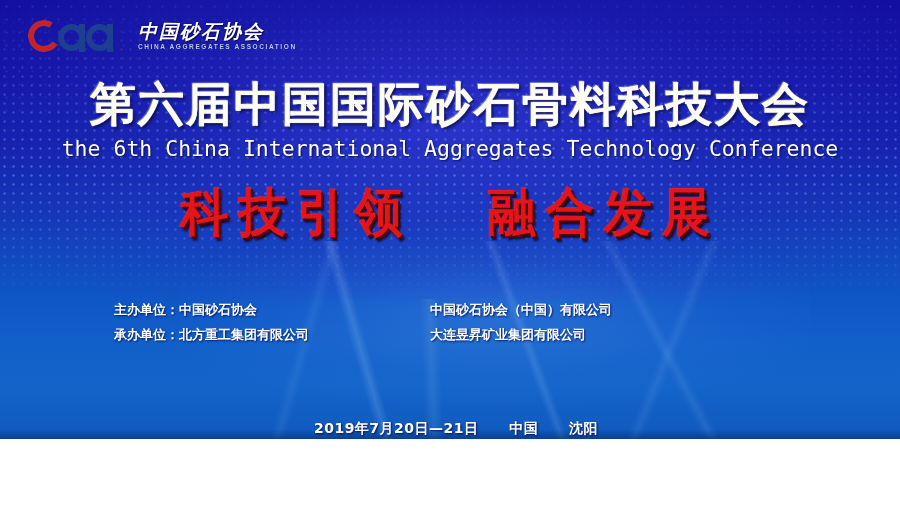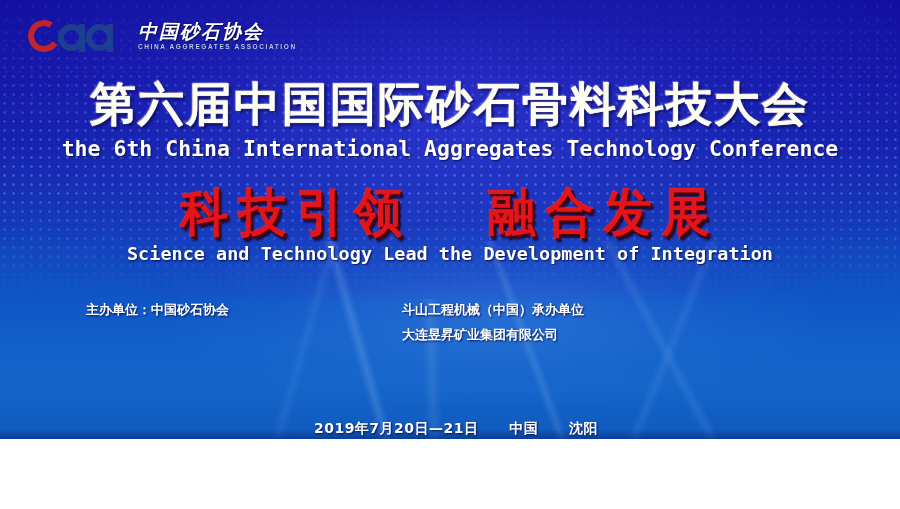--- a/index.html
+++ b/index.html
@@ -166,21 +166,21 @@
       0 0 1px #ffffff,
       2px 2px 3px rgba(6,6,60,0.75),
       -1px -1px 1px rgba(255,255,255,0.35);
   }
 
   .title-en {
     position:absolute; left:0; right:0; top:136px;
     text-align:center;
     font-family:"DejaVu Sans Mono", monospace;
     font-size:21.5px;
-    font-weight:700;
+    font-weight:400;
     letter-spacing:0px;
     color:#ffffff;
     text-shadow:1px 1px 2px rgba(6,6,60,0.8);
   }
 
   
   .slogan {
     position:absolute; left:0; right:0; top:181px;
     text-align:center;
     font-family:"DejaVu Serif", serif;
@@ -205,21 +205,21 @@
     color:#ffffff;
     text-shadow:1px 1px 2px rgba(6,6,60,0.85);
   }
 
   
   .orgs {
     position:absolute; left:86px; top:297px; width:760px;
     display:flex; justify-content:flex-start;
   }
   .org-col { }
-  .org-col.c1 { width:250px; }
+  .org-col.c1 { width:250px;margin-left:28px; }
   .org-col.c2 { width:285px; }
   .org-col.c3 { width:225px; text-align:right; }
 
   .org-line {
     font-family:"DejaVu Sans", sans-serif;
     font-size:13px;
     font-weight:700;
     color:#ffffff;
     line-height:25px;
     white-space:nowrap;
@@ -270,28 +270,28 @@
   </div>
 
   <div class="title-cn">第六届中国国际砂石骨料科技大会</div>
   <div class="title-en">the 6th China International Aggregates Technology Conference</div>
 
   <div class="slogan">
     <span>科技引领</span>
     <span class="gap"></span>
     <span>融合发展</span>
   </div>
-  <div class="slogan-en">Science and Technology Lead the Development of Integration</div>
 
   <div class="orgs">
     <div class="org-col c1">
       <div class="org-line">主办单位：中国砂石协会</div>
+      <div class="org-line">承办单位：北方重工集团有限公司</div>
     </div>
     <div class="org-col c2">
-      <div class="org-line indent">斗山工程机械（中国）承办单位</div>
+      <div class="org-line indent">中国砂石协会（中国）有限公司</div>
       <div class="org-line indent">大连昱昇矿业集团有限公司</div>
     </div>
   </div>
 
   <div class="footer">
     <span>2019年7月20日—21日</span>
     <span class="sp"></span>
     <span>中国</span>
     <span class="sp"></span>
     <span>沈阳</span>

